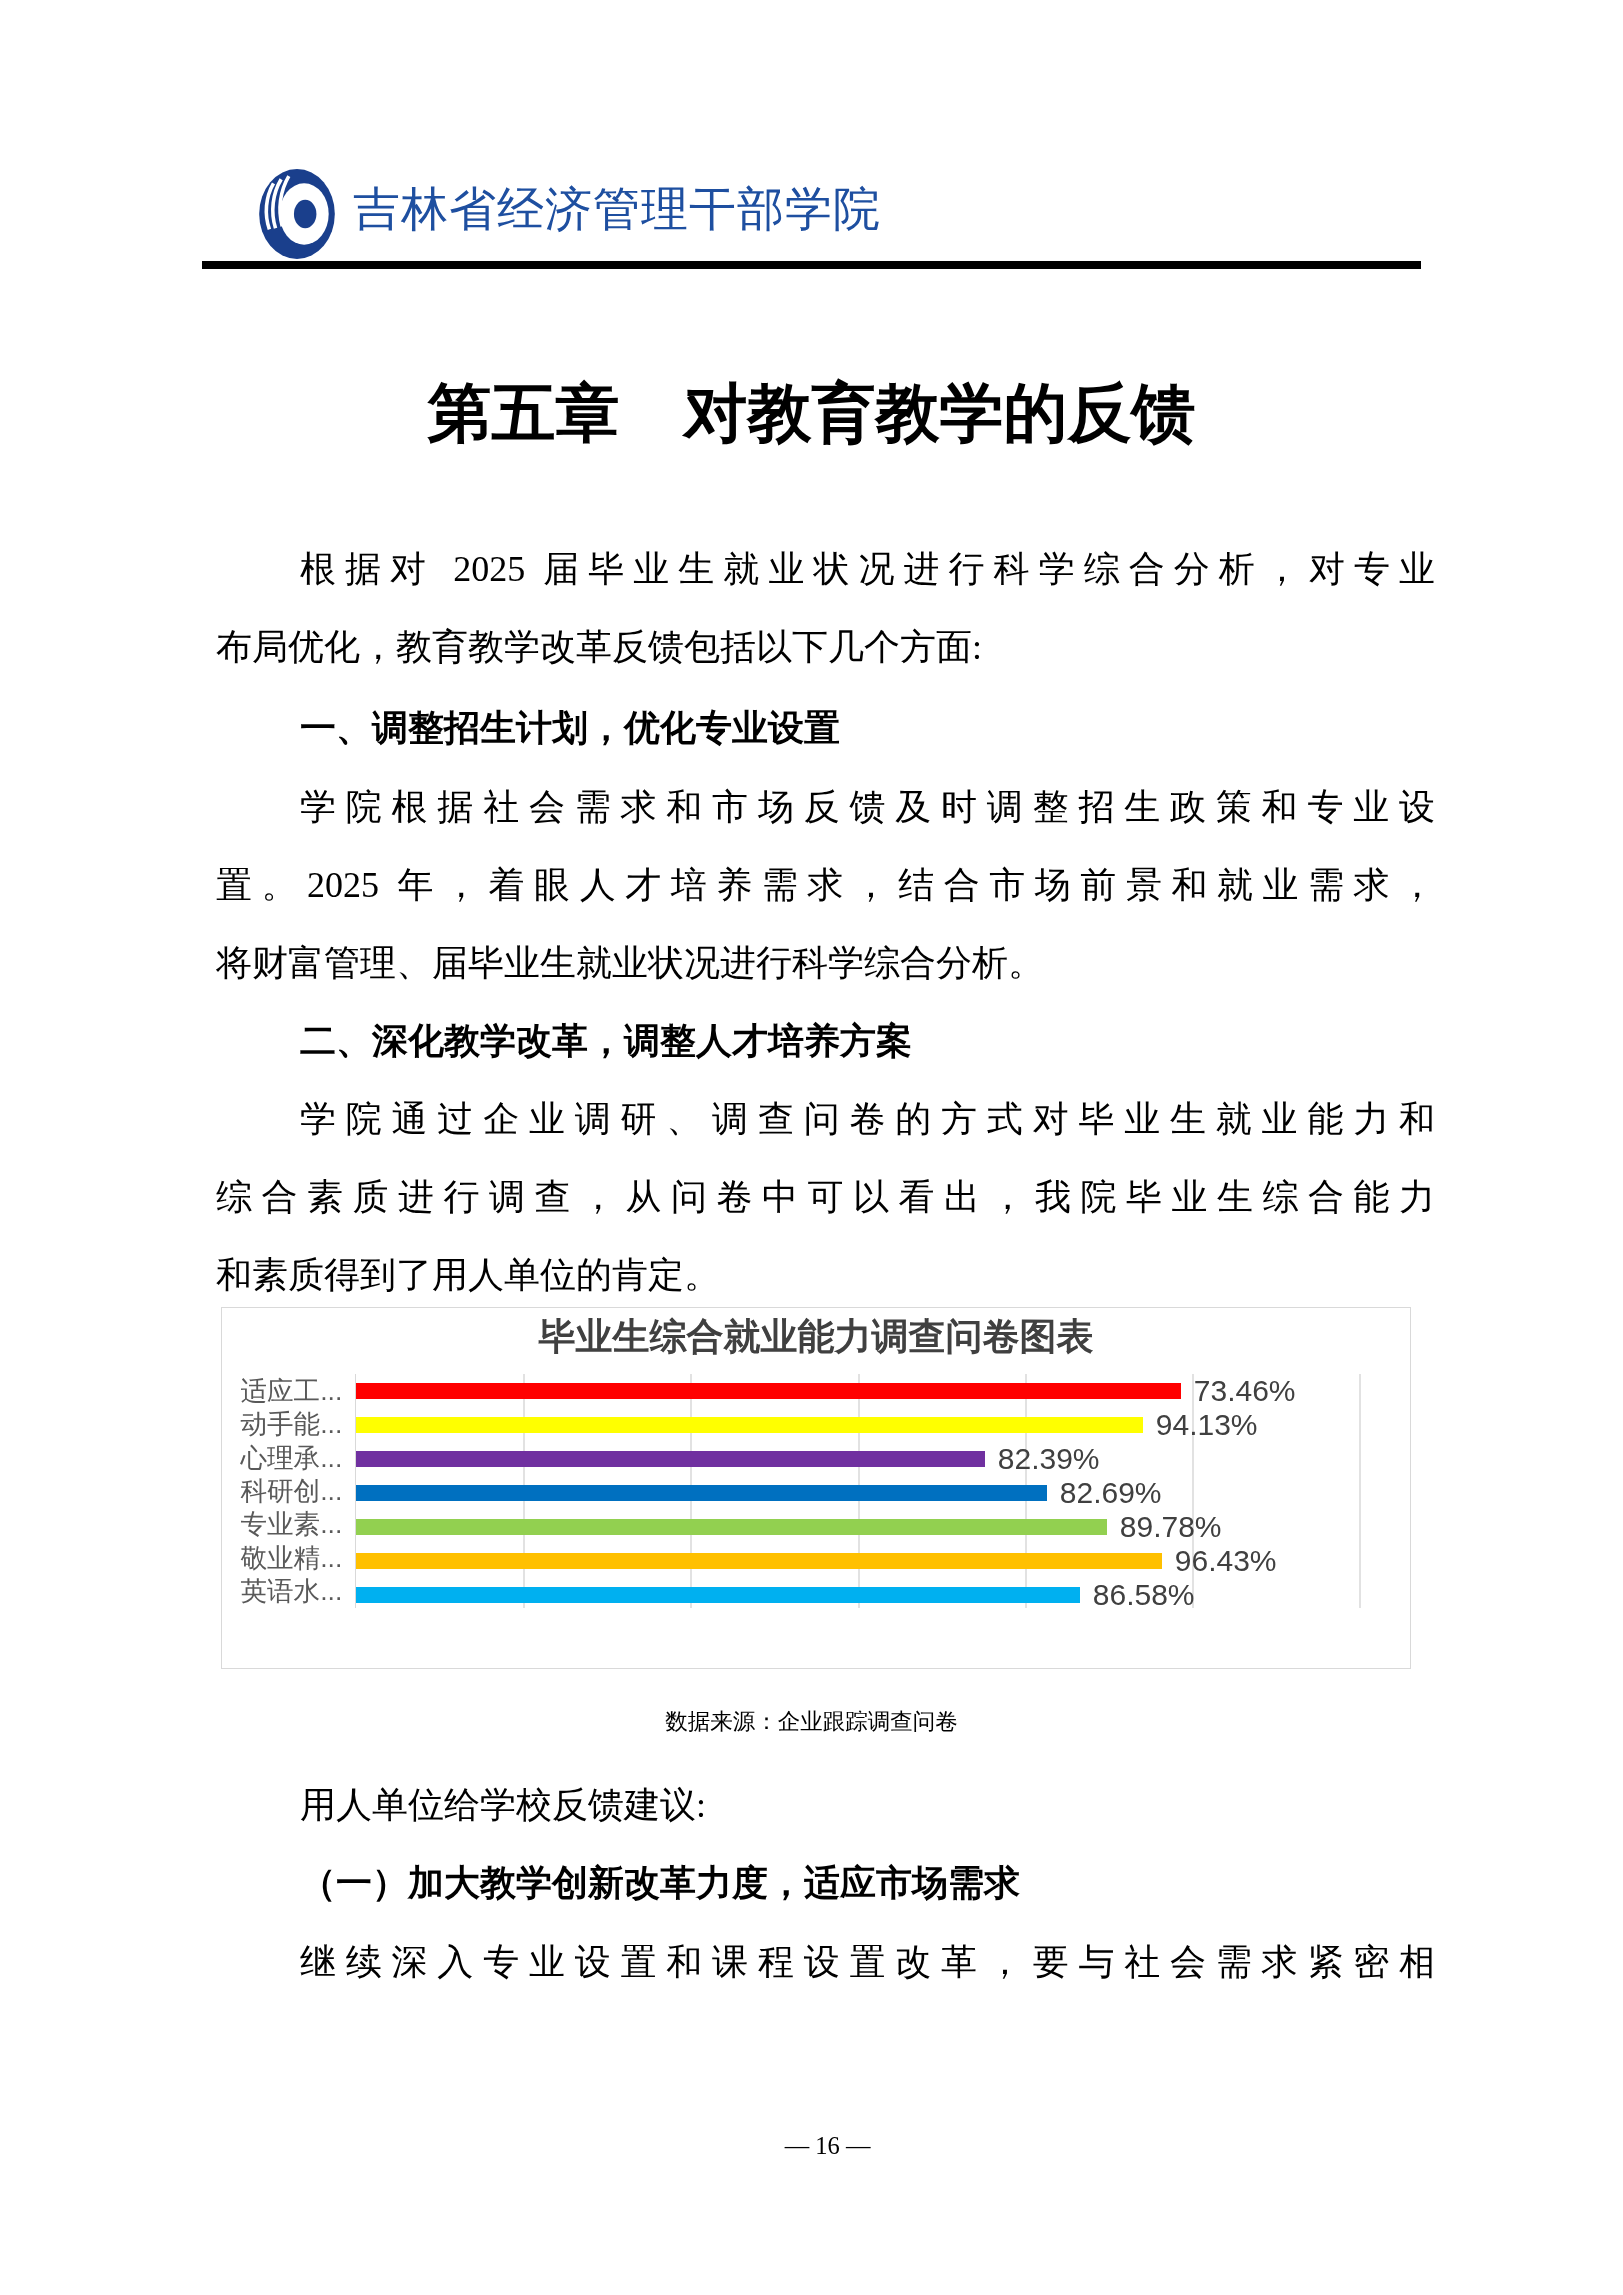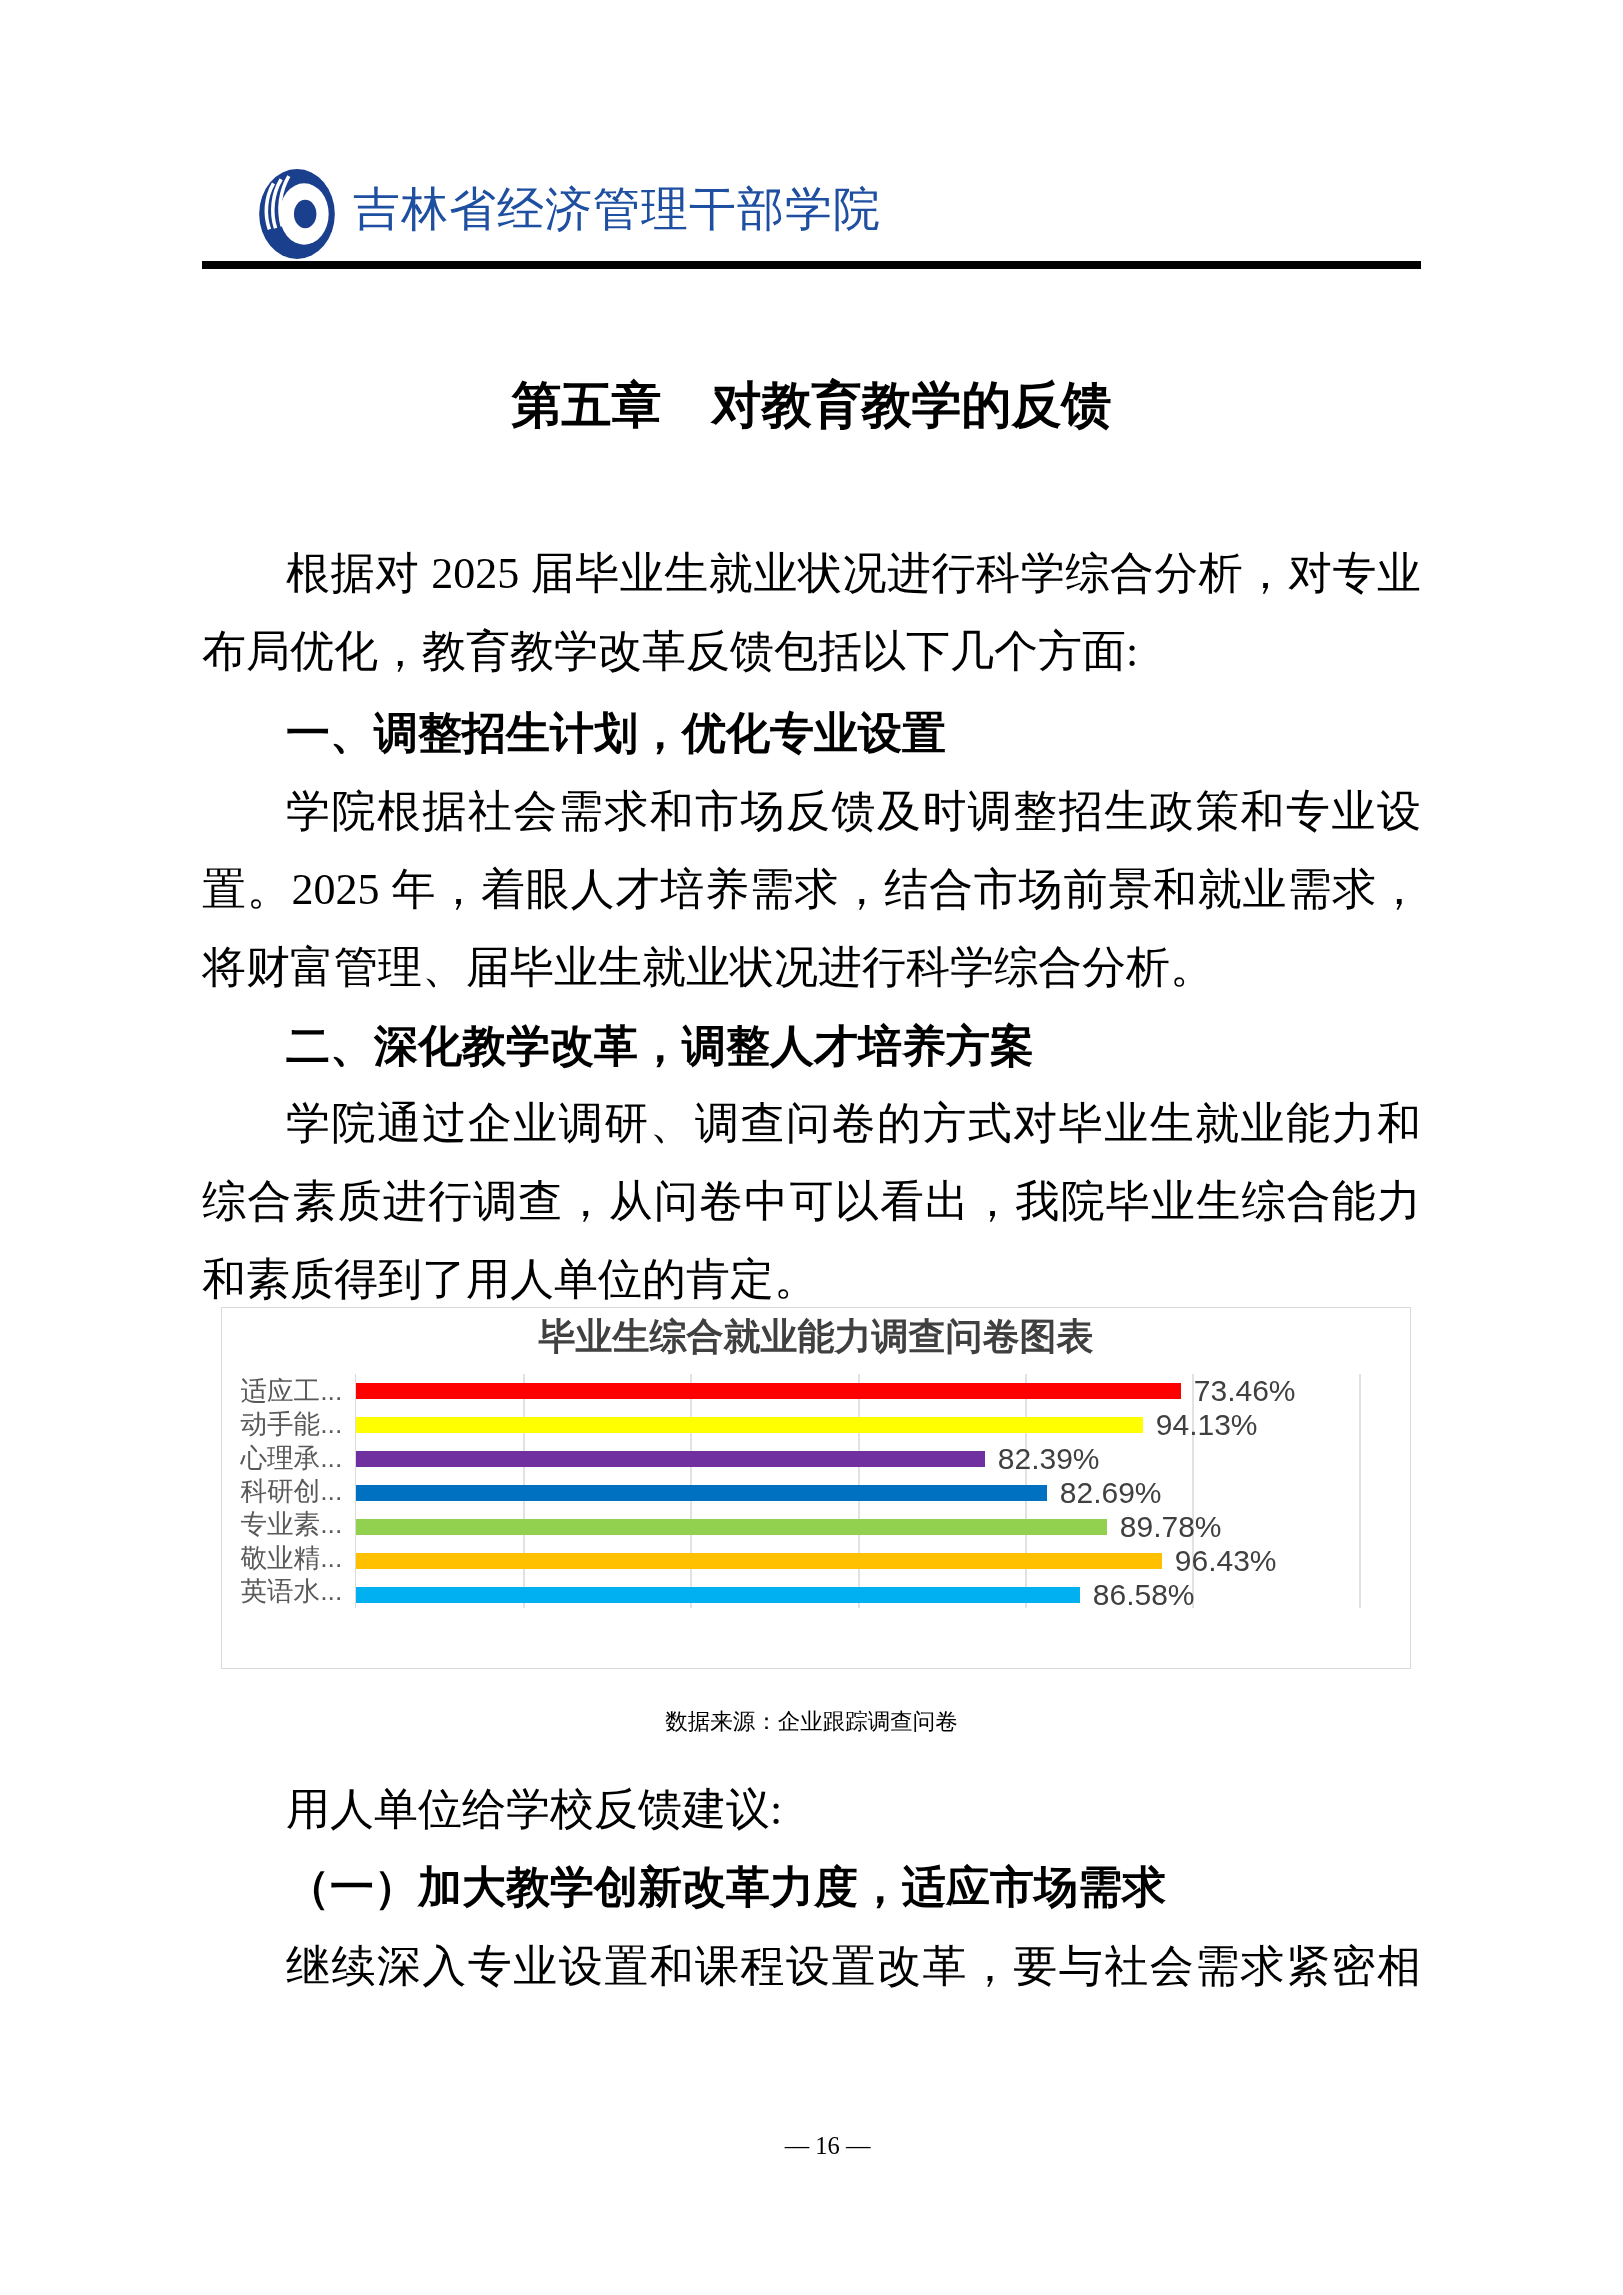--- a/index.html
+++ b/index.html
@@ -9,24 +9,24 @@
   
   .logo{position:absolute;left:258px;top:168px;width:78px;height:92px;}
   .college{position:absolute;left:353px;top:185px;font-size:47px;line-height:1;
            font-family:"Liberation Sans","DejaVu Sans",sans-serif;font-weight:normal;
            letter-spacing:1px;color:#1e4fa0;white-space:nowrap;}
   .hdr-rule{position:absolute;left:202px;top:261px;width:1219px;height:7.7px;background:#000;}
 
   
   .chapter{position:absolute;left:0;top:378px;width:1623px;text-align:center;
            font-family:"Liberation Sans","DejaVu Sans",sans-serif;font-weight:bold;
-           font-size:50px;line-height:1.1;color:#000;}
+           font-size:64px;line-height:1.1;color:#000;}
 
   
-  .t{position:absolute;left:202px;width:1219px;font-size:44px;line-height:1.18;
+  .t{position:absolute;left:216px;width:1219px;font-size:36px;line-height:1.18;
      box-sizing:border-box;white-space:nowrap;}
   .k{font-family:"Liberation Serif","DejaVu Serif",serif;}
   .kb{font-family:"Liberation Serif","DejaVu Serif",serif;font-weight:bold;}
   .h{font-family:"Liberation Sans","DejaVu Sans",sans-serif;font-weight:bold;}
   .ind{padding-left:84px;}
   .j{white-space:normal;text-align:justify;text-align-last:justify;}
 
   
   .chart{position:absolute;left:221px;top:1307px;width:1190px;height:362px;
          background:#fff;border:1.5px solid #d9d9d9;box-sizing:border-box;

